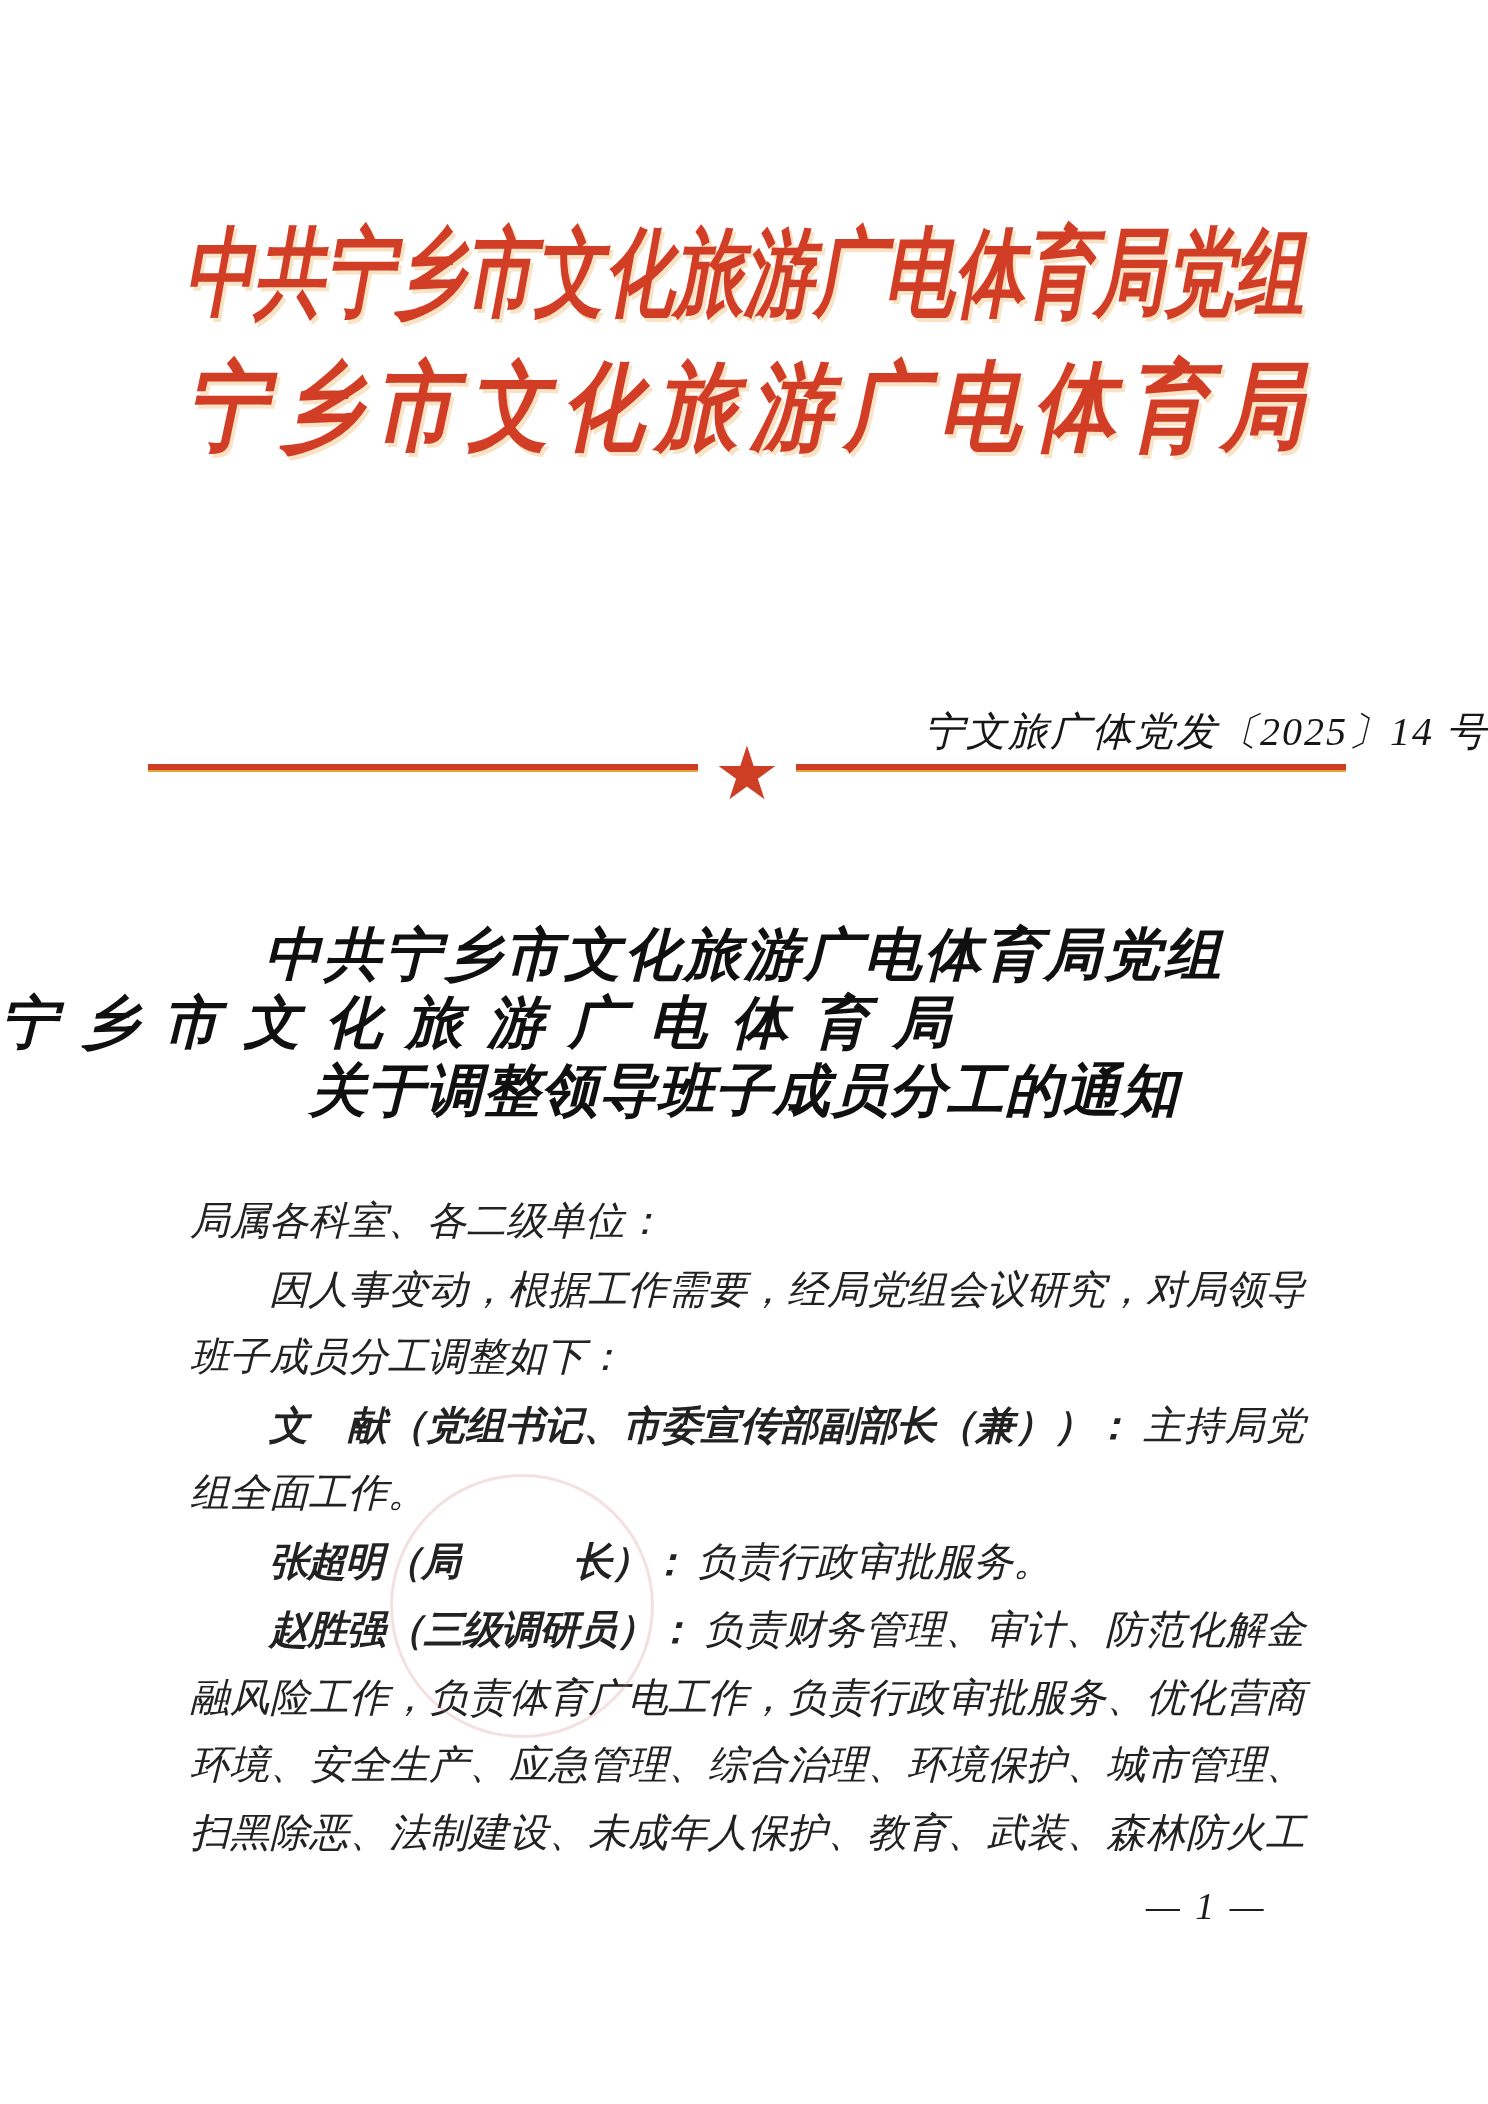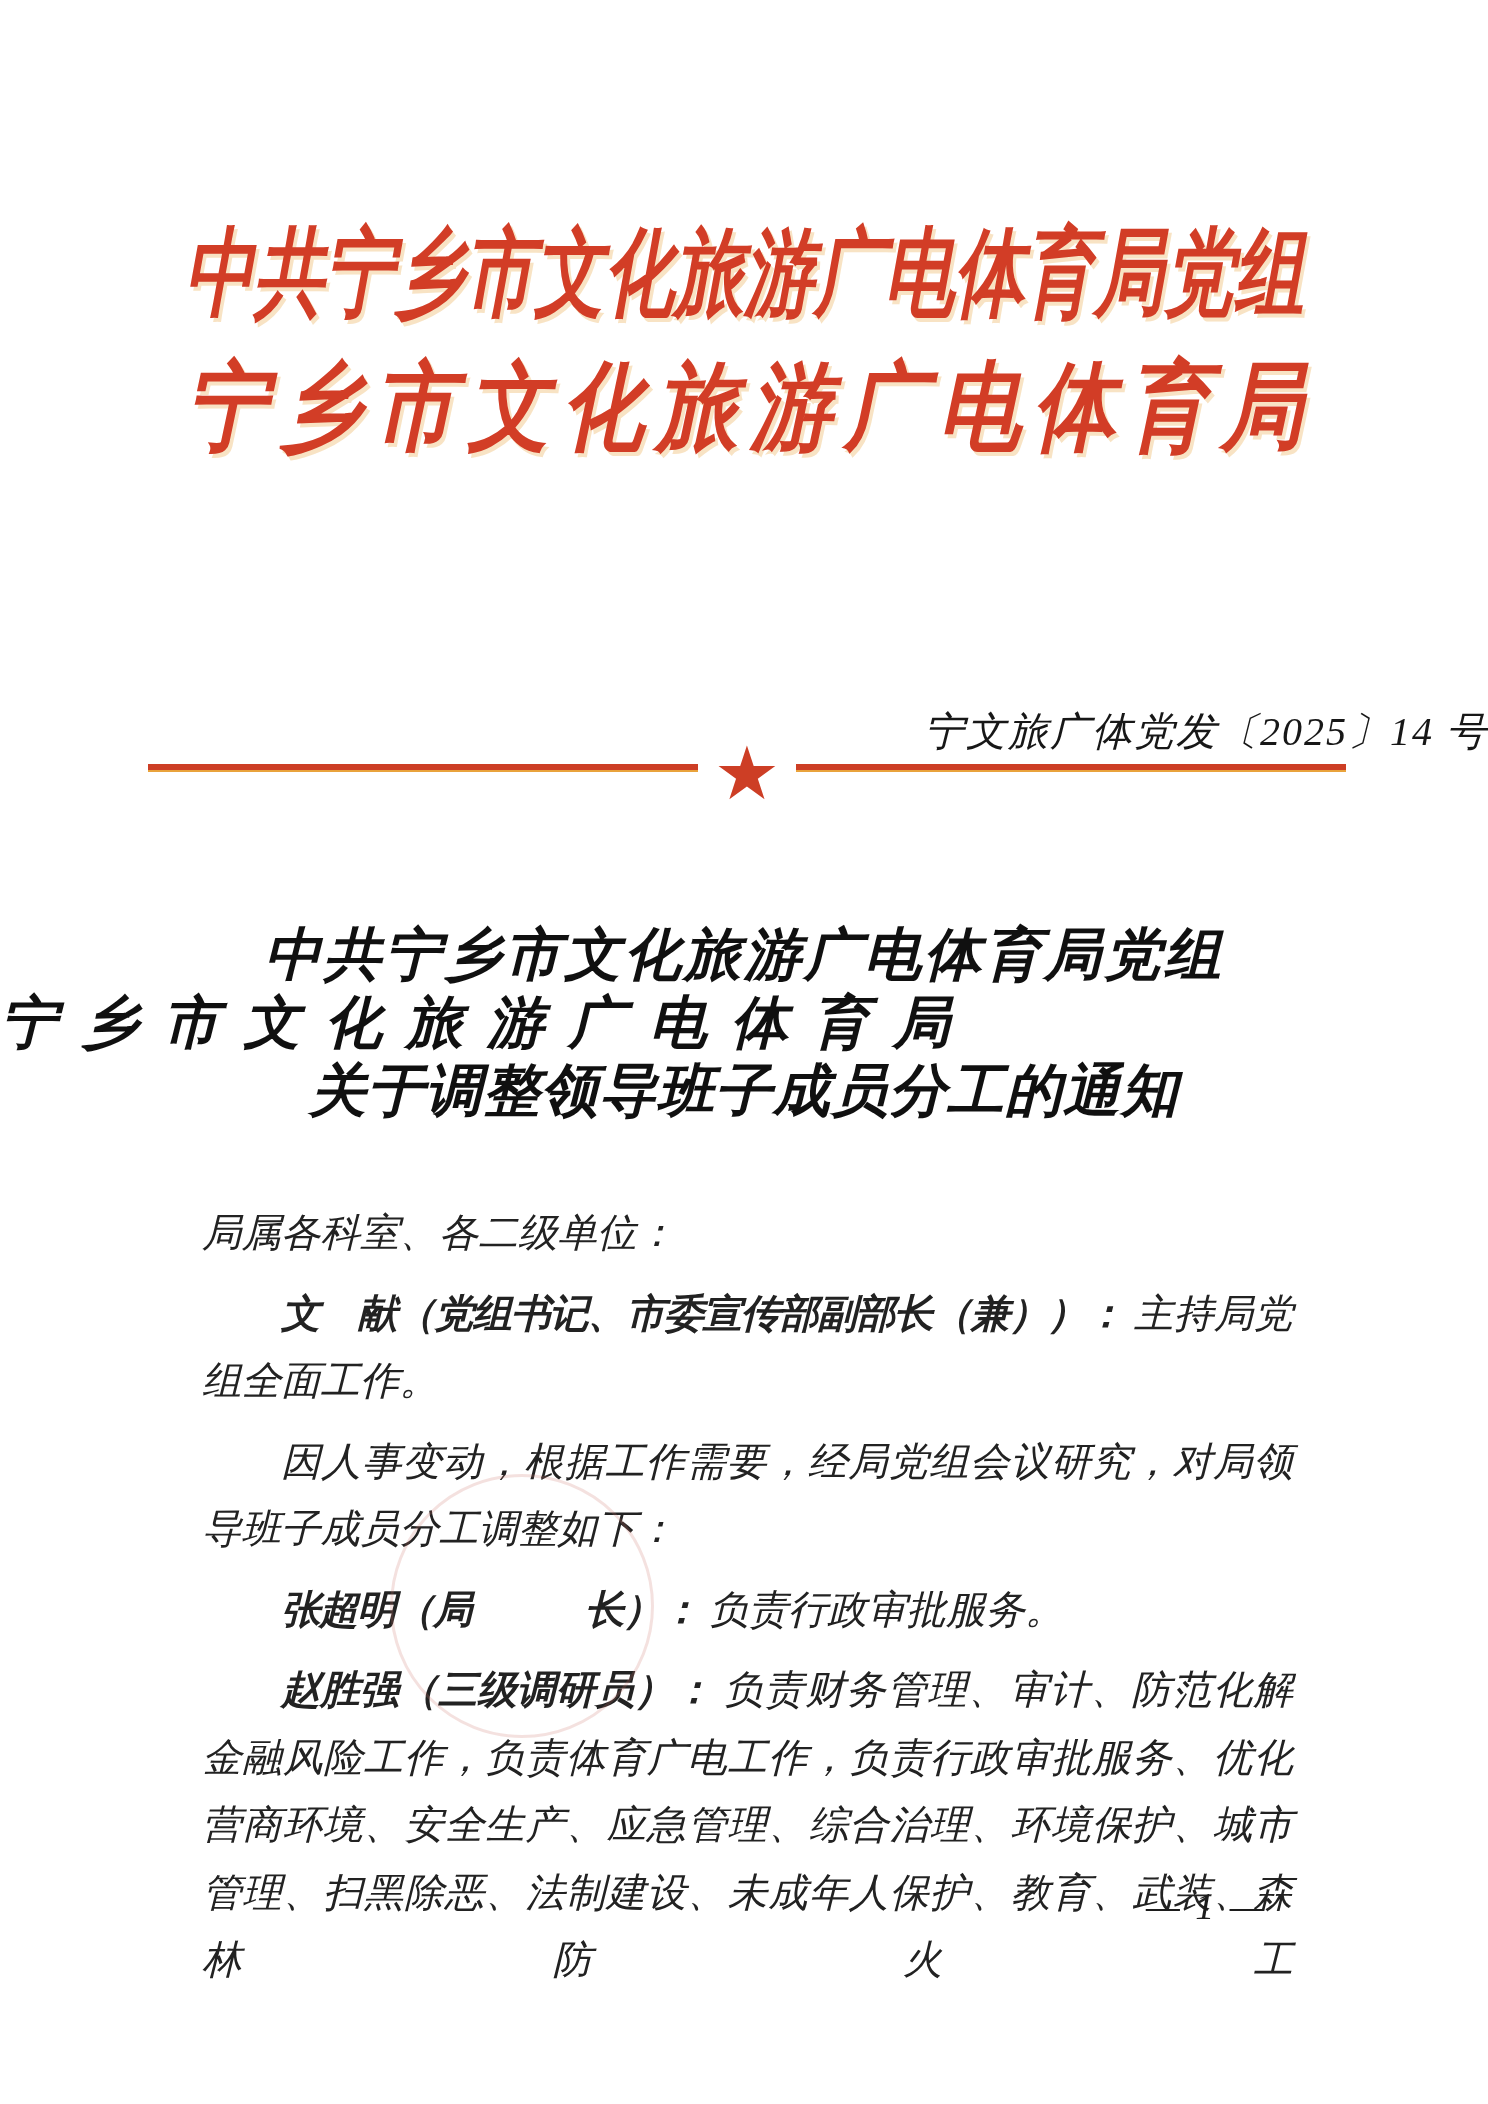--- a/index.html
+++ b/index.html
@@ -77,21 +77,21 @@
   .t2{width:950px;margin:0 auto;text-align:justify;text-align-last:justify;}
   .t3{letter-spacing:1px;}
 
   
   .body-block{
     position:absolute;top:1188px;left:190px;width:1115px;
     font-size:39.5px;line-height:67.5px;
     text-align:justify;
     color:#222222;
   }
-  .body-block p{margin:12px;padding:0;}
+  .body-block p{margin:0;padding:0;}
   .indent{text-indent:2em;}
   .cut{text-align-last:justify;}
   .b{
     font-weight:700;
     font-family:"Liberation Sans","DejaVu Sans",sans-serif;
     letter-spacing:-1.5px;
   }
 
   
   .stamp-ghost{
@@ -129,27 +129,27 @@
   <div class="title-block">
     <div class="t t1">中共宁乡市文化旅游广电体育局党组</div>
     <div class="t t2">宁乡市文化旅游广电体育局</div>
     <div class="t t3">关于调整领导班子成员分工的通知</div>
   </div>
 
   <div class="body-block">
     <p class="salutation">局属各科室、各二级单位：</p>
 
     <p class="indent">
-      <span class="b">文　献（党组书记、市委宣传部副部长（兼））：</span>
-      <span>主持局党组全面工作。</span>
+      <span class="b"></span>
+      <span>因人事变动，根据工作需要，经局党组会议研究，对局领导班子成员分工调整如下：</span>
     </p>
 
     <p class="indent">
-      <span class="b"></span>
-      <span>因人事变动，根据工作需要，经局党组会议研究，对局领导班子成员分工调整如下：</span>
+      <span class="b">文　献（党组书记、市委宣传部副部长（兼））：</span>
+      <span>主持局党组全面工作。</span>
     </p>
 
     <p class="indent">
       <span class="b">张超明（局　　　长）：</span>
       <span>负责行政审批服务。</span>
     </p>
 
     <p class="indent cut">
       <span class="b">赵胜强（三级调研员）：</span>
       <span>负责财务管理、审计、防范化解金融风险工作，负责体育广电工作，负责行政审批服务、优化营商环境、安全生产、应急管理、综合治理、环境保护、城市管理、扫黑除恶、法制建设、未成年人保护、教育、武装、森林防火工</span>

